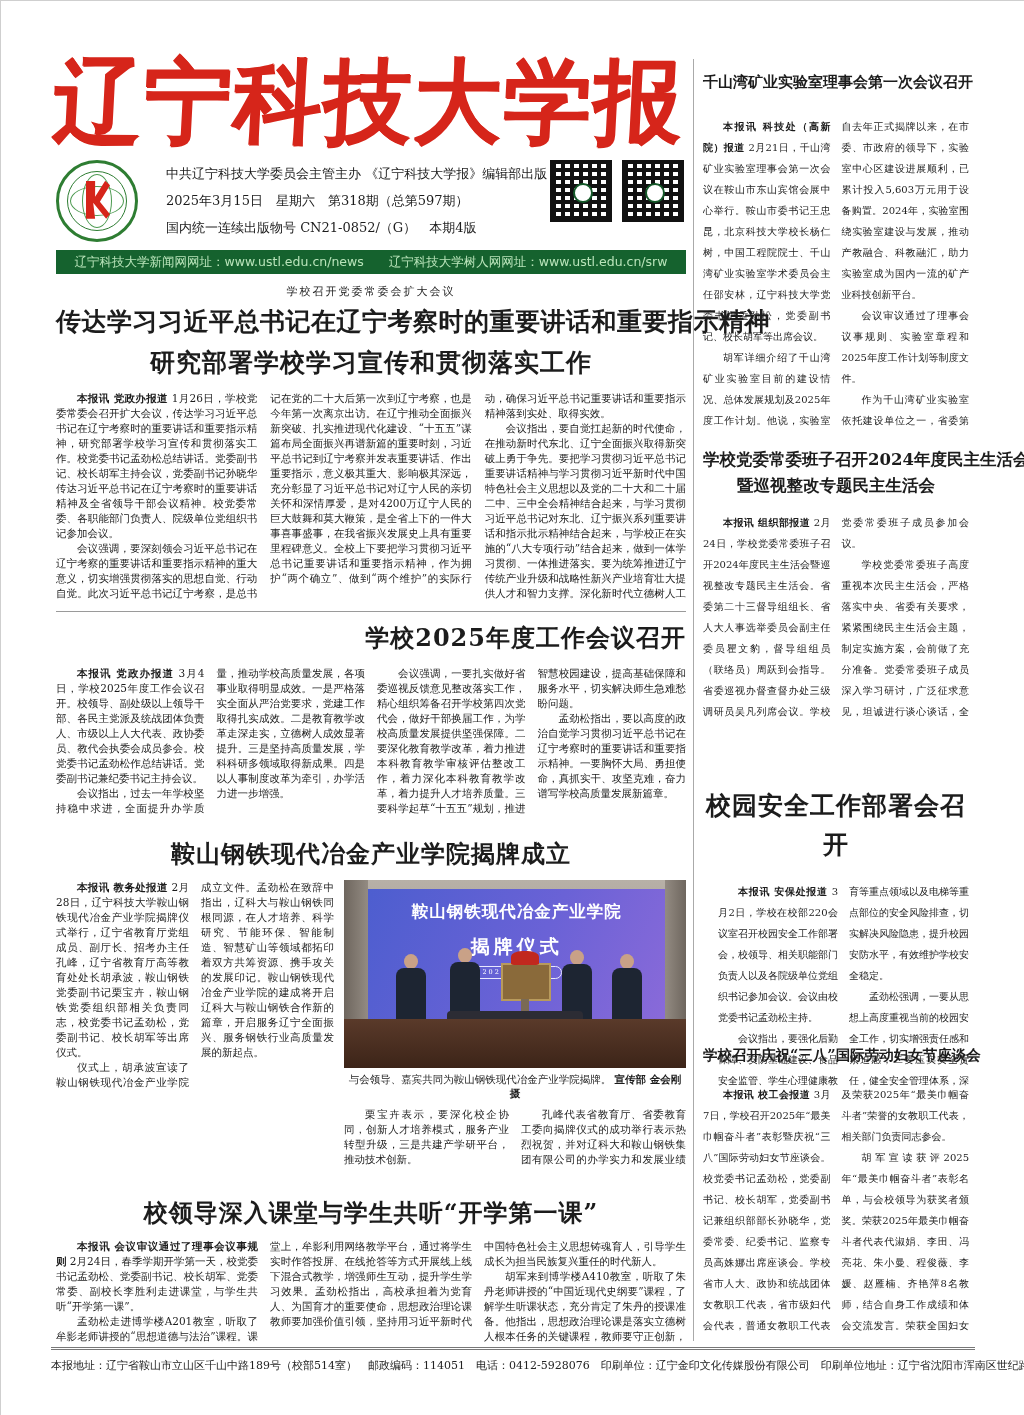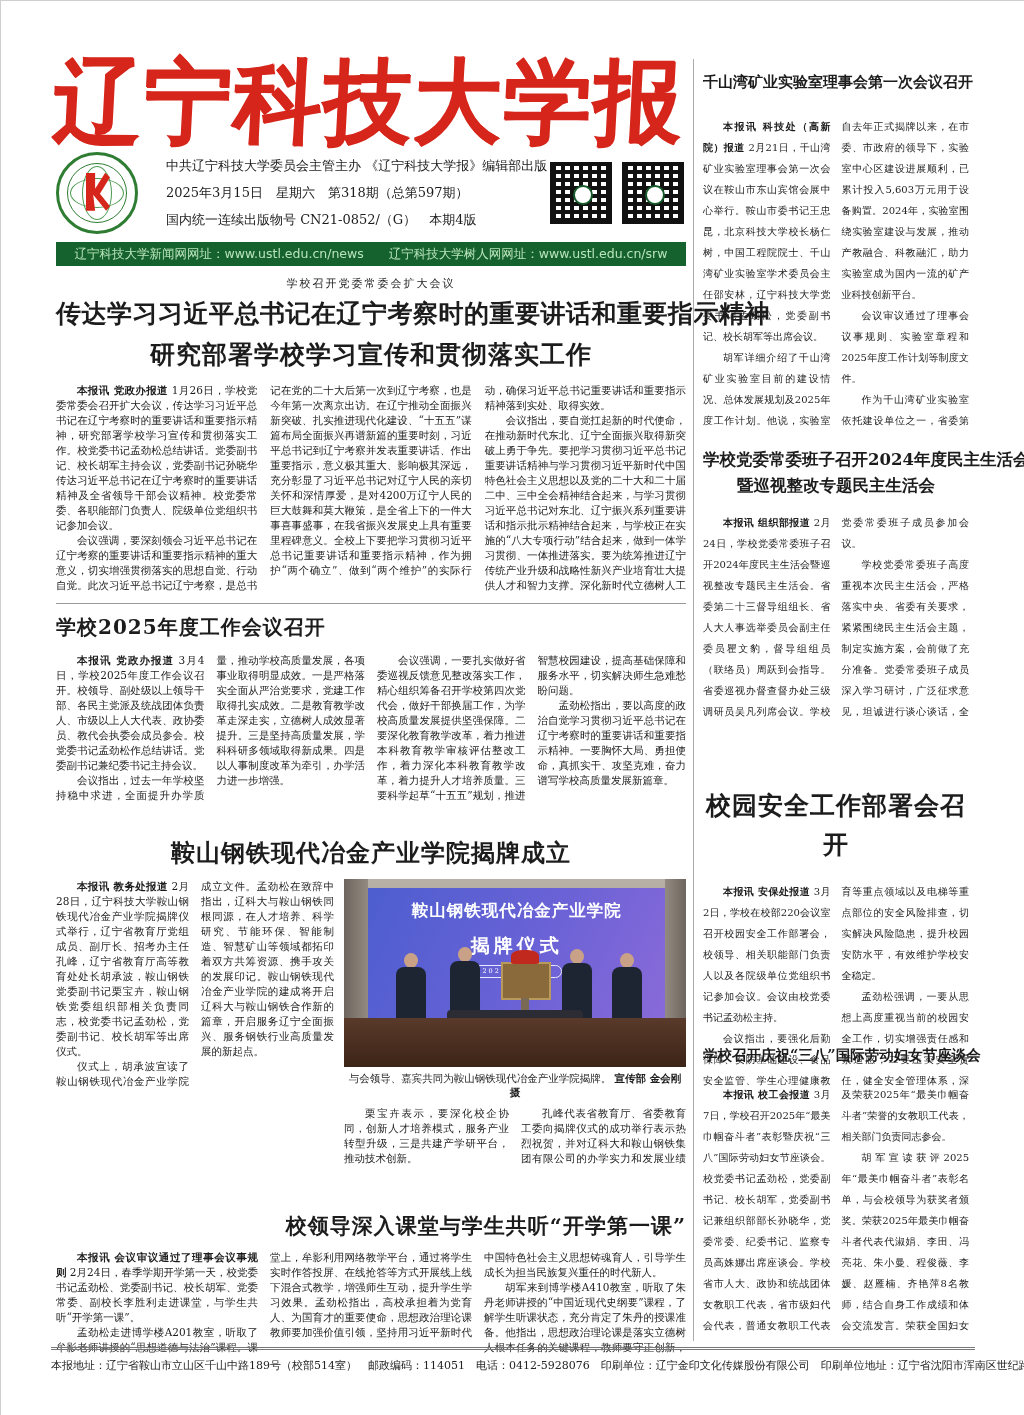--- a/index.html
+++ b/index.html
@@ -5,21 +5,21 @@
   html,body{margin:0;padding:0;background:#e8e8e8;}
   .page{position:relative;width:1024px;height:1415px;margin:0 auto;background:#ffffff;
         border:1px solid #cfcfcf;overflow:hidden;
         font-family:"DejaVu Serif","Liberation Serif",serif;color:#1c1c1c;}
   
   .main{position:absolute;left:55px;top:50px;width:630px;}
   .masthead-title{font-family:"DejaVu Serif","Liberation Serif",serif;font-weight:bold;
         color:#d6251a;font-size:88px;line-height:1.1;letter-spacing:2px;white-space:nowrap;
         transform:skewX(-3deg) scaleY(1.04);transform-origin:left top;
         text-shadow:1px 1px 0 #d6251a;}
-  .mast-info{display:flex;align-items:center;margin-top:4px;height:82px;}
+  .mast-info{display:flex;align-items:flex-start;margin-top:12px;height:82px;}
   .seal{width:76px;height:76px;border-radius:50%;border:3px solid #2e7d32;position:relative;
         flex:0 0 auto;background:#fff;}
   .seal .globe{position:absolute;inset:8px;border-radius:50%;border:1px solid #2e7d32;}
   .seal .globe:before,.seal .globe:after{content:"";position:absolute;border:1px solid #4c9a50;border-radius:50%;}
   .seal .globe:before{inset:2px 14px;}
   .seal .globe:after{inset:14px 2px;}
   .seal .mark{position:absolute;left:27px;top:18px;width:24px;height:38px;background:#d6251a;
         clip-path:polygon(0 0,38% 0,38% 42%,80% 0,100% 12%,58% 55%,100% 88%,84% 100%,30% 58%,38% 100%,0 100%);}
   .info-lines{margin-left:28px;font-size:13px;line-height:27px;white-space:nowrap;flex:1;}
   .qr-wrap{display:flex;gap:10px;margin-right:2px;}
@@ -35,23 +35,23 @@
       font-family:"DejaVu Sans","Liberation Sans",sans-serif;}
   .head1{margin-top:6px;text-align:center;font-size:25px;font-weight:bold;letter-spacing:0.5px;
       font-family:"DejaVu Sans","Liberation Sans",sans-serif;white-space:nowrap;}
   .head2{margin-top:8px;text-align:center;font-size:25px;font-weight:bold;letter-spacing:1px;
       font-family:"DejaVu Sans","Liberation Sans",sans-serif;}
   .bodytext{font-size:10.5px;line-height:15px;text-align:justify;overflow:hidden;}
   .bodytext p{margin:0;text-indent:2em;}
   .bodytext .byline{font-weight:bold;font-family:"DejaVu Sans","Liberation Sans",sans-serif;}
   .lead-body{margin-top:12px;height:212px;column-count:3;column-gap:13px;}
   .rule{border:none;border-top:1px solid #9a9a9a;margin:8px 0 0 0;}
-  .wc-title{margin-top:10px;text-align:left;font-size:20px;font-weight:bold;letter-spacing:1px;}
+  .wc-title{margin-top:10px;text-align:right;font-size:24px;font-weight:bold;letter-spacing:1px;}
   .wc-body{margin-top:12px;height:168px;column-count:4;column-gap:12px;}
-  .an-title{margin-top:16px;text-align:center;font-size:24px;font-weight:bold;letter-spacing:1px;
+  .an-title{margin-top:4px;text-align:center;font-size:24px;font-weight:bold;letter-spacing:1px;
       font-family:"DejaVu Sans","Liberation Sans",sans-serif;}
   .an-row{margin-top:10px;display:flex;gap:10px;}
   .an-left{width:278px;height:288px;column-count:2;column-gap:12px;}
   .an-right{width:342px;}
   .photo{position:relative;width:342px;height:188px;overflow:hidden;background:linear-gradient(#b7b0a7,#8f8880);}
   .photo .wallL{position:absolute;left:0;top:0;bottom:0;width:7%;background:linear-gradient(90deg,#6e665e,#938b82);}
   .photo .wallR{position:absolute;right:0;top:0;bottom:0;width:6%;background:linear-gradient(270deg,#6e665e,#938b82);}
   .photo .screen{position:absolute;left:7%;right:6%;top:5%;height:66%;
       background:linear-gradient(115deg,#4d5ecf 0%,#6a62d6 55%,#8a6ad9 100%);
       display:flex;flex-direction:column;align-items:center;justify-content:flex-start;padding-top:12px;}
@@ -66,21 +66,21 @@
   .photo .table:before{content:"";position:absolute;left:30%;right:30%;top:-8px;height:8px;background:#2c2c34;border-radius:4px 4px 0 0;}
   .person{position:absolute;width:34px;height:78px;}
   .person .head{position:absolute;left:10px;top:0;width:14px;height:15px;border-radius:50%;background:#c9a187;}
   .person .body{position:absolute;left:2px;top:14px;width:30px;height:64px;border-radius:8px 8px 2px 2px;background:#1d2532;}
   .plaque{position:absolute;left:46%;top:44%;width:46px;height:34px;background:#8a6a3a;border:2px solid #b89a5c;}
   .plaque:before{content:"";position:absolute;left:8px;top:-14px;width:28px;height:14px;background:#c1281e;border-radius:40% 40% 10% 10%;}
   .plaque:after{content:"";position:absolute;left:18px;top:34px;width:8px;height:28px;background:#7a6a55;}
   .caption{margin-top:5px;font-size:10.5px;text-align:center;}
   .caption b{font-family:"DejaVu Sans","Liberation Sans",sans-serif;}
   .an-cont{margin-top:6px;height:74px;column-count:2;column-gap:12px;}
-  .fc-title{margin-top:32px;text-align:right;font-size:21px;font-weight:bold;letter-spacing:1px;}
+  .fc-title{margin-top:16px;text-align:center;font-size:24px;font-weight:bold;letter-spacing:1px;}
   .fc-body{margin-top:10px;height:118px;column-count:3;column-gap:12px;}
   
   .vrule{position:absolute;left:692px;top:58px;height:1282px;border-left:1px solid #aaa;}
   .sidebar{position:absolute;left:702px;top:58px;width:266px;height:1284px;}
   .sb-art{position:absolute;left:0;width:266px;}
   .sb-title{text-align:center;font-weight:bold;line-height:1.55;}
   .sb-body{margin-top:8px;column-count:2;column-gap:11px;font-size:10px;line-height:21px;
       text-align:justify;overflow:hidden;}
   .sb-body p{margin:0;text-indent:2em;}
   .sb-body .byline{font-weight:bold;font-family:"DejaVu Sans","Liberation Sans",sans-serif;}
@@ -211,21 +211,21 @@
       <div class="sb-body" style="height:238px;margin-top:14px;">
         <p><span class="byline">本报讯 组织部报道</span> <span>2月24日，学校党委常委班子召开2024年度民主生活会暨巡视整改专题民主生活会。省委第二十三督导组组长、省人大人事选举委员会副主任委员瞿文豹，督导组组员（联络员）周跃到会指导。省委巡视办督查督办处三级调研员吴凡列席会议。学校党委常委班子成员参加会议。</span></p>
         <p>学校党委常委班子高度重视本次民主生活会，严格落实中央、省委有关要求，紧紧围绕民主生活会主题，制定实施方案，会前做了充分准备。党委常委班子成员深入学习研讨，广泛征求意见，坦诚进行谈心谈话，全面深刻查摆问题，结合典型案例进行检视剖析。</p>
         <p>会上，校党委书记孟劲松代表学校党委常委班子作对照检查，带头进行个人对照检查和自我批评，全面查摆、深入剖析，提出改进措施。班子成员逐一进行对照检查，严肃认真开展批评和自我批评，达到了“团结—批评—团结”的目的。</p>
 
       </div>
     </div>
 
     <div class="sb-art" style="top:728px;">
       <div class="sb-title" style="font-size:25px;letter-spacing:1px;">校园安全工作部署会召开</div>
-      <div class="sb-body" style="height:228px;margin-top:16px;">
+      <div class="sb-body" style="height:228px;margin-top:16px;margin-left:15px;">
         <p><span class="byline">本报讯 安保处报道</span> <span>3月2日，学校在校部220会议室召开校园安全工作部署会，校领导、相关职能部门负责人以及各院级单位党组织书记参加会议。会议由校党委书记孟劲松主持。</span></p>
         <p>会议指出，要强化后勤保障、安防基础建设、食品安全监管、学生心理健康教育等重点领域以及电梯等重点部位的安全风险排查，切实解决风险隐患，提升校园安防水平，有效维护学校安全稳定。</p>
         <p>孟劲松强调，一要从思想上高度重视当前的校园安全工作，切实增强责任感和紧迫感；二要压实安全责任，健全安全管理体系，深入开展安全隐患排查整治；三要迅速传达此次会议精神，全面防范各类安全风险。</p>
       </div>
     </div>
 
     <div class="sb-art" style="top:985px;">
       <div class="sb-title" style="font-size:14.5px;white-space:nowrap;">学校召开庆祝“三八”国际劳动妇女节座谈会</div>
       <div class="sb-body" style="height:262px;margin-top:18px;">
         <p><span class="byline">本报讯 校工会报道</span> <span>3月7日，学校召开2025年“最美巾帼奋斗者”表彰暨庆祝“三八”国际劳动妇女节座谈会。校党委书记孟劲松，党委副书记、校长胡军，党委副书记兼组织部部长孙晓华，党委常委、纪委书记、监察专员高姝娜出席座谈会。学校省市人大、政协和统战团体女教职工代表，省市级妇代会代表，普通女教职工代表及荣获2025年“最美巾帼奋斗者”荣誉的女教职工代表，相关部门负责同志参会。</span></p>

